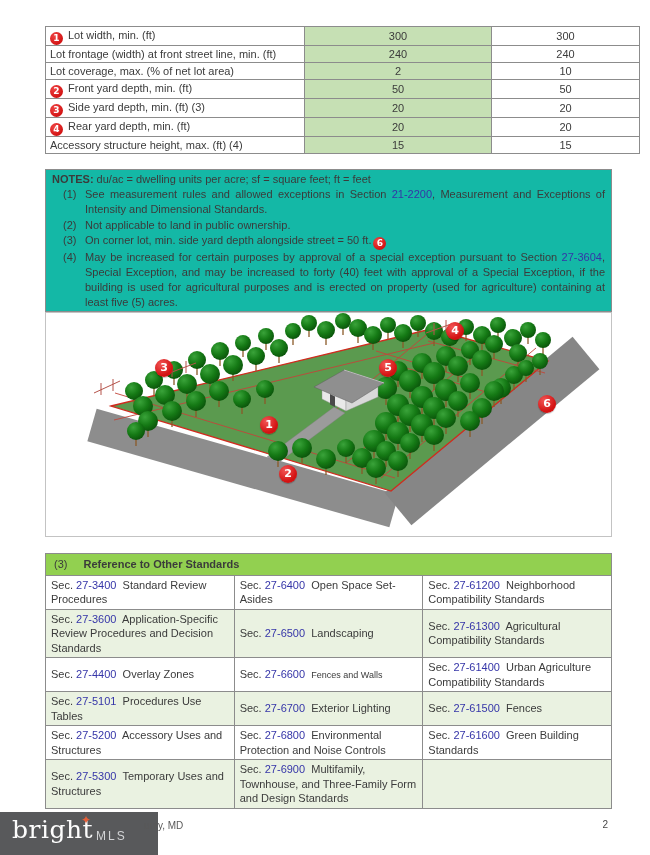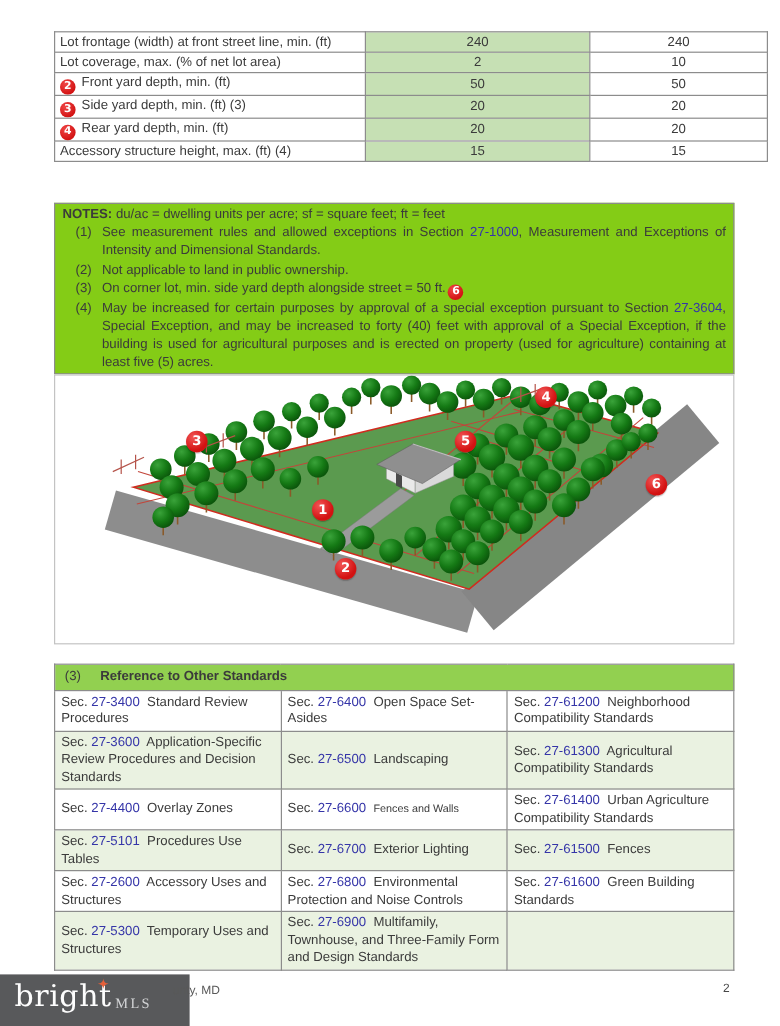--- a/index.html
+++ b/index.html
@@ -14,21 +14,21 @@
   .dim-table td.c-green{width:178px;background:#c6e0b4;text-align:center;}
   .dim-table td.c-val{width:139px;text-align:center;}
   .badge{display:inline-block;width:13px;height:13px;border-radius:50%;
          background:radial-gradient(circle at 35% 30%, #f04545, #d31414 70%);
          color:#fff;font-size:9px;font-weight:bold;line-height:13px;text-align:center;
          vertical-align:-2px;margin-right:5px;font-family:"DejaVu Sans",sans-serif;}
   .badge-note{margin-left:2px;margin-right:0;}
   
   .notes-box{position:absolute;left:45px;top:169px;width:553px;height:139px;
              border:1px solid #8c8c8c;padding:2px 6px 0 6px;font-size:11px;
-             line-height:15.2px;overflow:hidden;background:#84cc16;}
+             line-height:15.2px;overflow:hidden;background:#14b8a6;}
   .notes-heading{font-weight:bold;}
   .note{display:flex;}
   .note-num{flex:0 0 22px;margin-left:11px;}
   .note-text{flex:1;text-align:justify;}
   .sec-link{color:#3535a8;text-decoration:none;cursor:pointer;text-align:right;}
   
   .illus-box{position:absolute;left:45px;top:312px;width:565px;height:223px;
              border:1px solid #c3c3c3;background:#fff;}
   .marker{position:absolute;width:18px;height:18px;border-radius:50%;
           background:radial-gradient(circle at 35% 30%, #f25555, #d31212 65%);
@@ -43,29 +43,34 @@
   .head-title{font-weight:bold;}
   .ref-table tr.alt td{background:#eaf2e1;}
   .rc0{width:187px;} .rc1{width:206px;} .rc2{width:174px;}
   .small-text{font-size:9px;}
   
   .footer-logo{position:absolute;left:0;top:812px;width:158px;height:43px;background:#58595b;}
   .brand{position:absolute;left:12px;top:3px;font-family:"DejaVu Serif",serif;
          font-size:25px;color:#fdfdfd;letter-spacing:0.5px;}
   .brand-star{position:absolute;left:81px;top:1px;color:#e4603a;font-size:12px;}
   .brand-mls{position:absolute;left:96px;top:17px;font-size:12px;color:#d3d4d6;
-             letter-spacing:2px;font-family:Liberation Serif, serif;}
+             letter-spacing:2px;font-family:Liberation Sans, sans-serif;}
   .footer-text{position:absolute;left:144px;top:820px;font-size:10px;color:#595959;}
   .page-num{position:absolute;right:42px;top:819px;font-size:10px;color:#474747;}
 </style>
 </head>
 <body>
 
 <table class="dim-table">
   <tbody>
+      <tr>
+        <td class="c-label"><span class="badge">1</span><span>Lot width, min. (ft)</span></td>
+        <td class="c-green">300</td>
+        <td class="c-val">300</td>
+      </tr>
       <tr>
         <td class="c-label"><span>Lot frontage (width) at front street line, min. (ft)</span></td>
         <td class="c-green">240</td>
         <td class="c-val">240</td>
       </tr>
       <tr>
         <td class="c-label"><span>Lot coverage, max. (% of net lot area)</span></td>
         <td class="c-green">2</td>
         <td class="c-val">10</td>
       </tr>
@@ -92,21 +97,21 @@
     </tbody>
 </table>
 
 <div class="notes-box">
   <div>
     <span class="notes-heading">NOTES:</span><span> du/ac = dwelling units per acre; sf = square feet; ft = feet</span>
   </div>
   <div>
       <div class="note">
         <span class="note-num">(1)</span>
-        <div class="note-text"><span>See measurement rules and allowed exceptions in Section </span><a class="sec-link">27-1000</a><span>, Measurement and Exceptions of Intensity and Dimensional Standards.</span></div>
+        <div class="note-text"><span>See measurement rules and allowed exceptions in Section </span><a class="sec-link">21-2200</a><span>, Measurement and Exceptions of Intensity and Dimensional Standards.</span></div>
       </div>
       <div class="note">
         <span class="note-num">(2)</span>
         <div class="note-text"><span>Not applicable to land in public ownership.</span></div>
       </div>
       <div class="note">
         <span class="note-num">(3)</span>
         <div class="note-text"><span>On corner lot, min. side yard depth alongside street = 50 ft.</span><span class="badge badge-note">6</span></div>
       </div>
       <div class="note">
@@ -357,21 +362,21 @@
         <td class="rc0"><span>Sec.</span> <a class="sec-link">27-4400</a>&nbsp; <span>Overlay Zones</span></td>
         <td class="rc1"><span>Sec.</span> <a class="sec-link">27-6600</a>&nbsp; <span class="small-text">Fences and Walls</span></td>
         <td class="rc2"><span>Sec.</span> <a class="sec-link">27-61400</a>&nbsp; <span>Urban Agriculture Compatibility Standards</span></td>
       </tr>
       <tr class="alt">
         <td class="rc0"><span>Sec.</span> <a class="sec-link">27-5101</a>&nbsp; <span>Procedures Use Tables</span></td>
         <td class="rc1"><span>Sec.</span> <a class="sec-link">27-6700</a>&nbsp; <span>Exterior Lighting</span></td>
         <td class="rc2"><span>Sec.</span> <a class="sec-link">27-61500</a>&nbsp; <span>Fences</span></td>
       </tr>
       <tr>
-        <td class="rc0"><span>Sec.</span> <a class="sec-link">27-2600</a>&nbsp; <span>Accessory Uses and Structures</span></td>
+        <td class="rc0"><span>Sec.</span> <a class="sec-link">27-5200</a>&nbsp; <span>Accessory Uses and Structures</span></td>
         <td class="rc1"><span>Sec.</span> <a class="sec-link">27-6800</a>&nbsp; <span>Environmental Protection and Noise Controls</span></td>
         <td class="rc2"><span>Sec.</span> <a class="sec-link">27-61600</a>&nbsp; <span>Green Building Standards</span></td>
       </tr>
       <tr class="alt">
         <td class="rc0"><span>Sec.</span> <a class="sec-link">27-5300</a>&nbsp; <span>Temporary Uses and Structures</span></td>
         <td class="rc1"><span>Sec.</span> <a class="sec-link">27-6900</a>&nbsp; <span>Multifamily, Townhouse, and Three-Family Form and Design Standards</span></td>
         <td class="rc2"></td>
       </tr>
     </tbody>
 </table>

